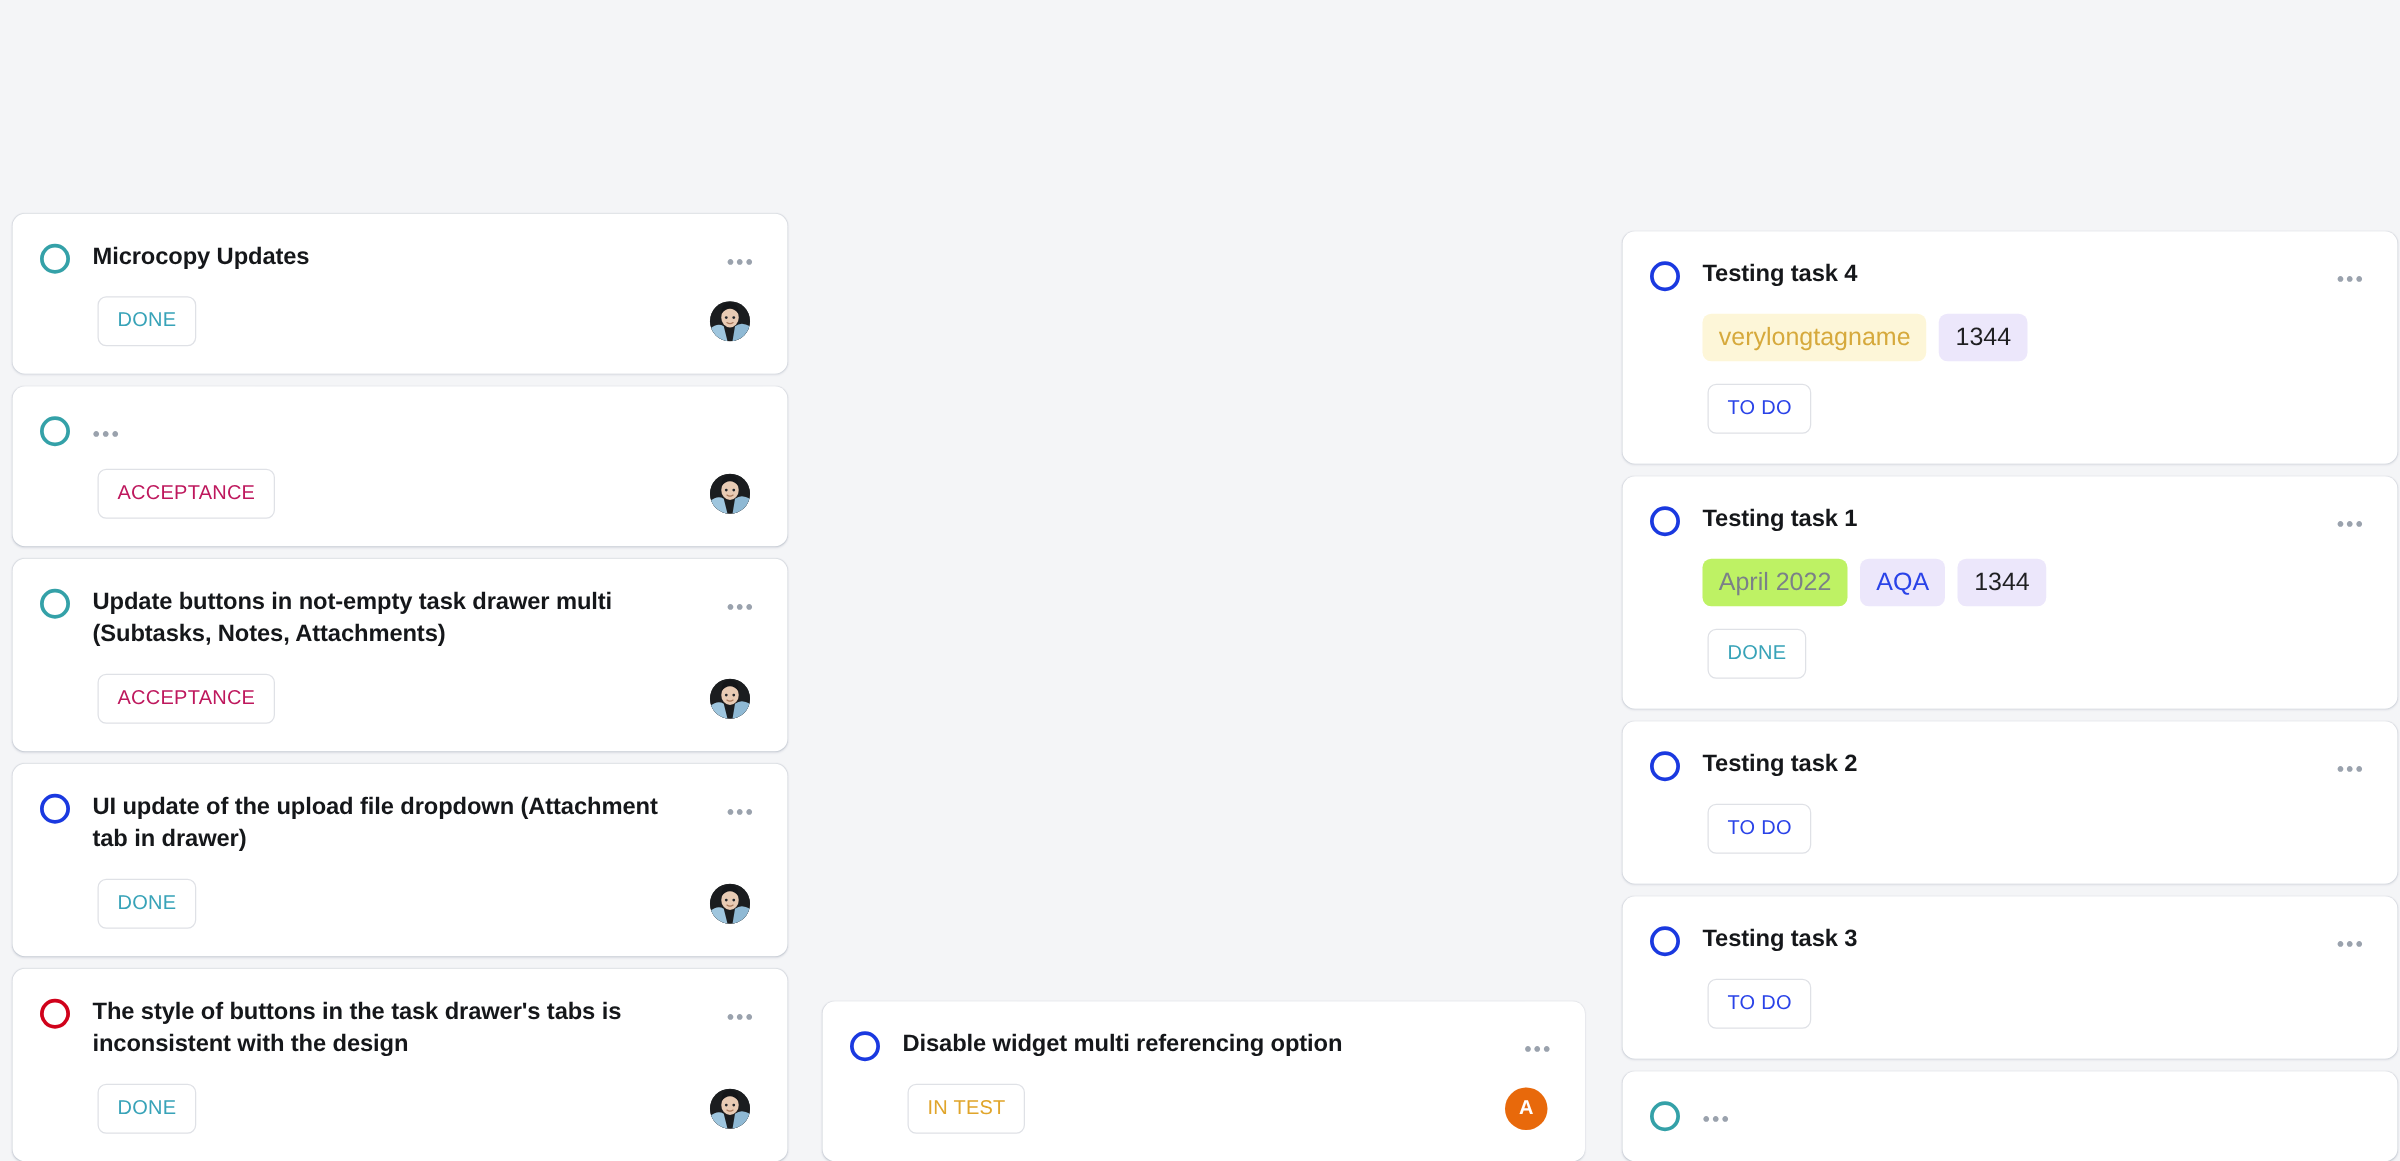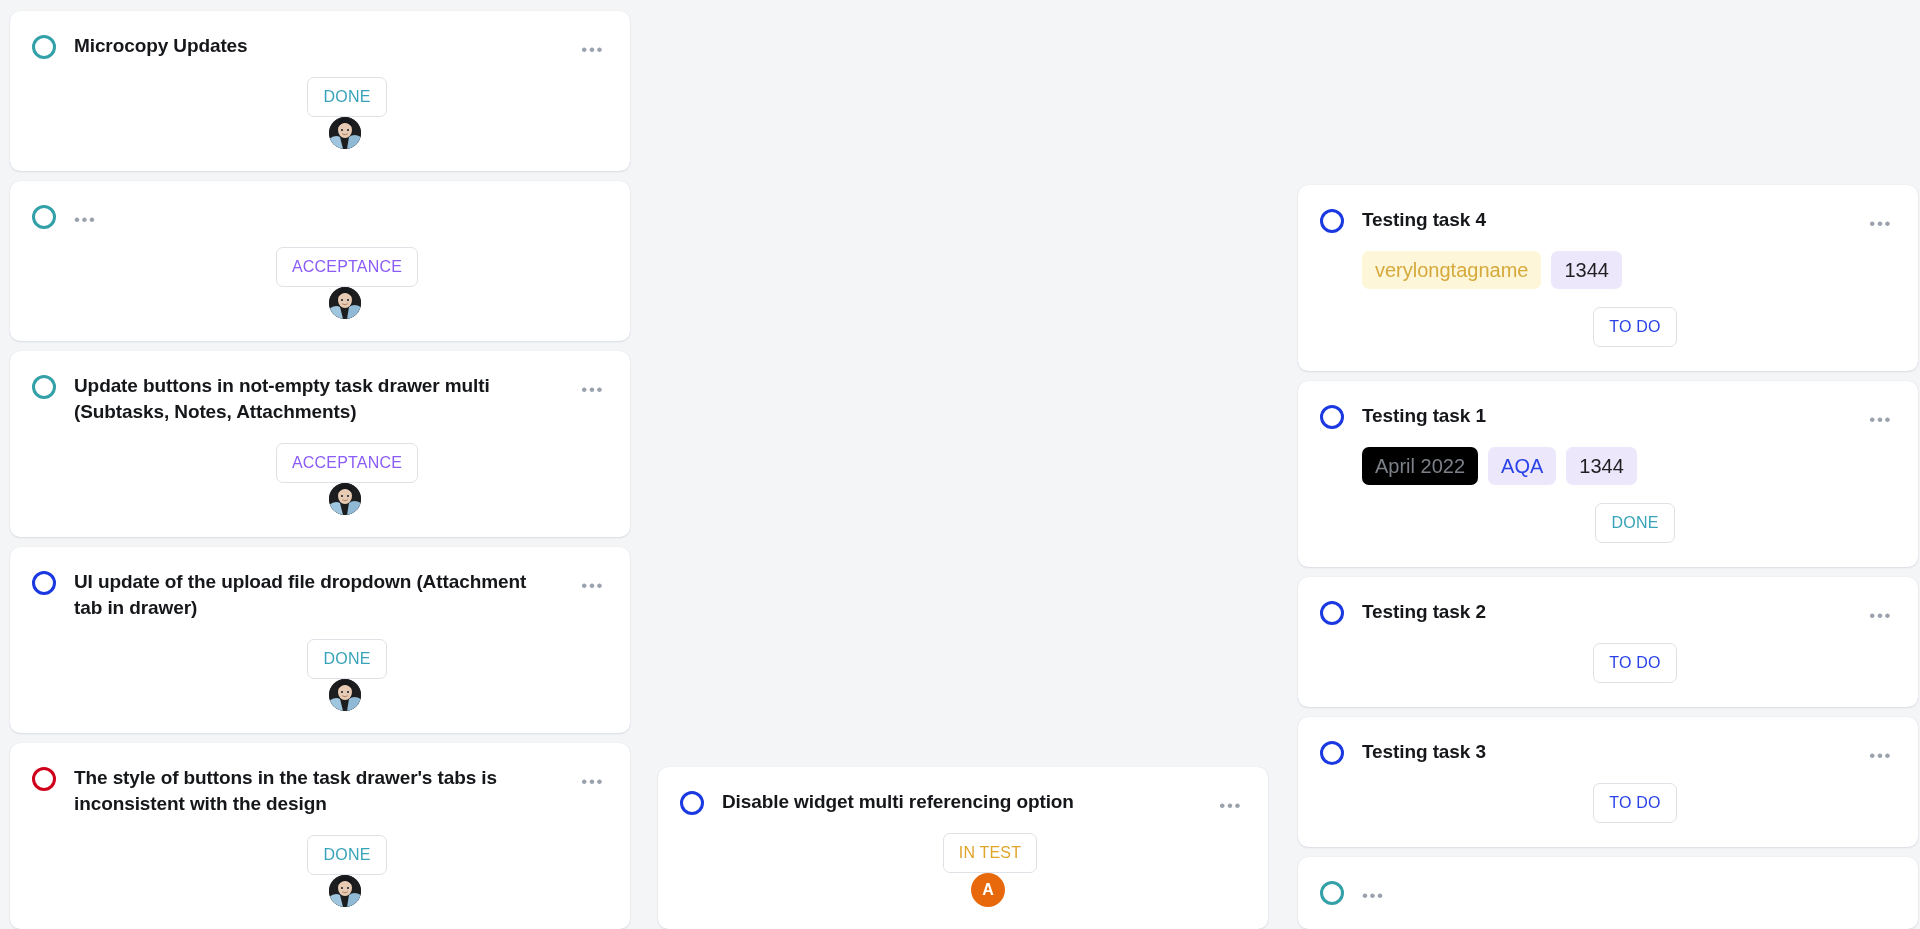--- a/index.html
+++ b/index.html
@@ -97,49 +97,48 @@
 
   .tag {
     font-size: 20px;
     line-height: 1;
     padding: 9px 13px;
     border-radius: 7px;
     white-space: nowrap;
   }
   .tag.yellow { background: #fdf6d8; color: #d6a93c; }
   .tag.purple { background: #ece7fb; color: #1f1f22; }
-  .tag.gray   { background: #000000; color: #7b8088; }
+  .tag.gray   { background: #bef264; color: #7b8088; }
   .tag.blue   { background: #ece7fb; color: #2a43e8; }
 
   
   .status-row {
     display: flex;
     align-items: center;
     justify-content: space-between;
     margin-top: 18px;
-    margin-left: 58px;
+    margin-left: 46px;
     min-height: 40px;
-    flex-direction: column;
   }
 
   .status-btn {
     display: inline-flex;
     align-items: center;
     justify-content: center;
     height: 40px;
     padding: 0 15px;
     border: 1px solid #dfe1e6;
     border-radius: 7px;
     background: #ffffff;
     font-size: 16px;
     letter-spacing: 0.2px;
     white-space: nowrap;
   }
   .status-btn.done       { color: #38a3b8; }
-  .status-btn.acceptance { color: #8b5cf6; }
+  .status-btn.acceptance { color: #be185d; }
   .status-btn.intest     { color: #e0a52b; }
   .status-btn.todo       { color: #2a43e8; }
 
   
   .status-row.solo { justify-content: flex-start; }
 
   
   .avatar {
     flex: 0 0 auto;
     width: 32px;

